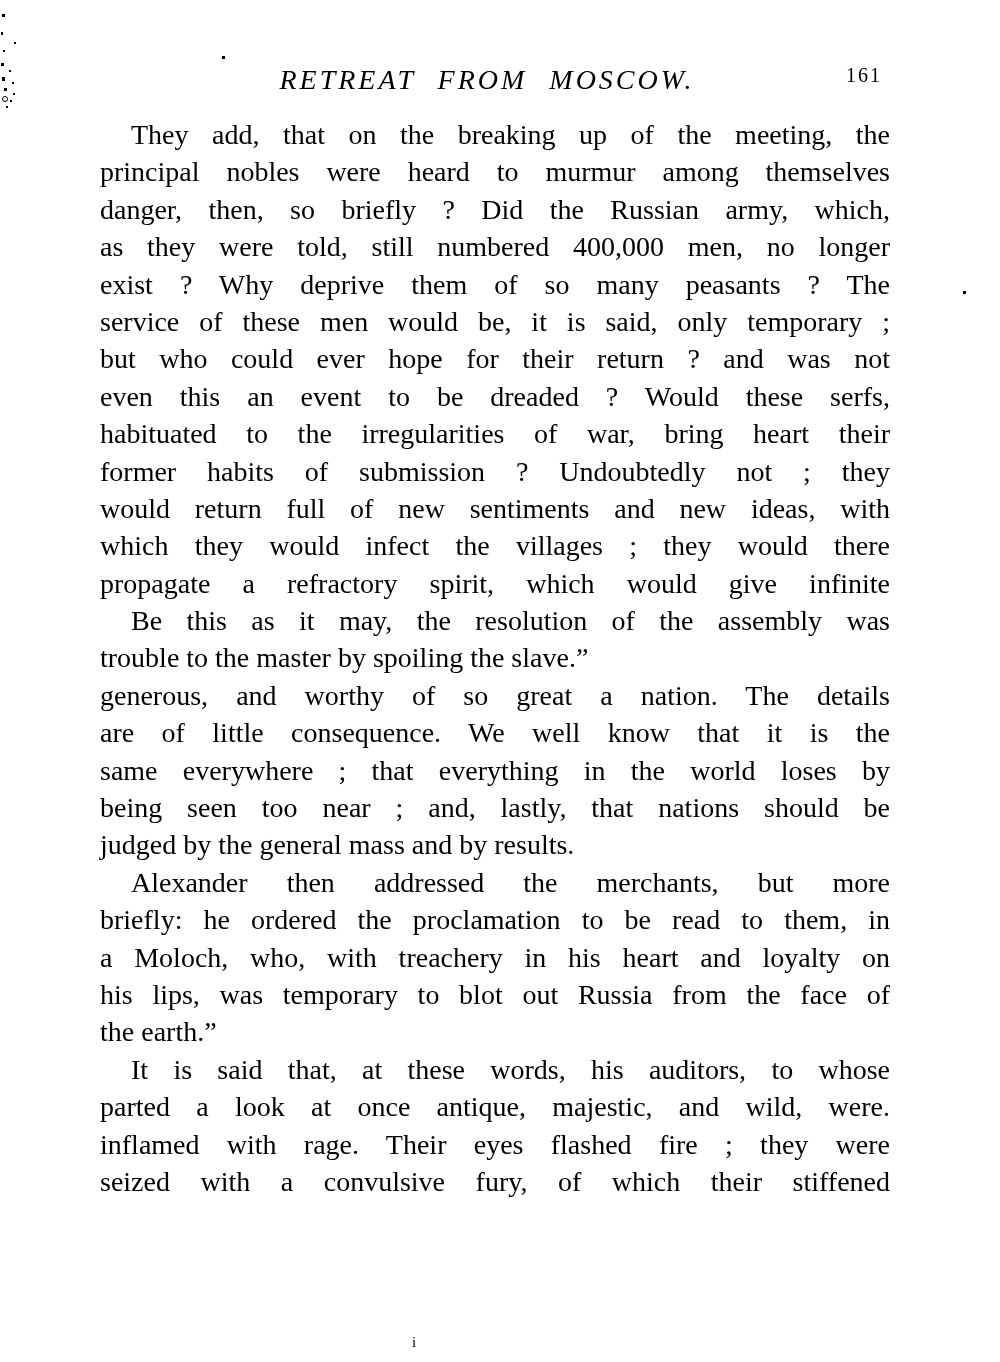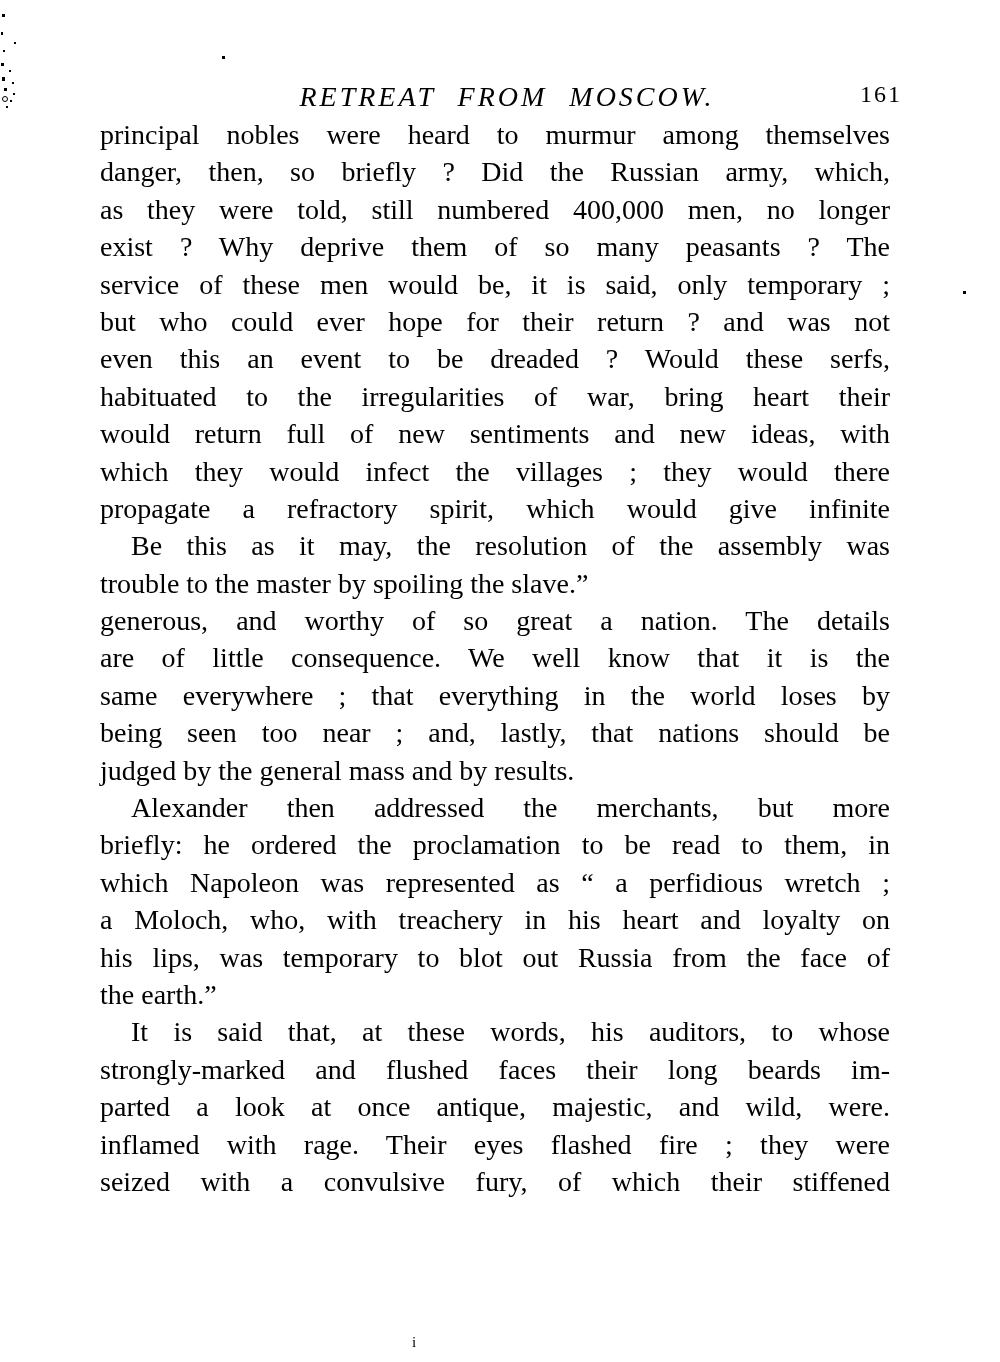--- a/index.html
+++ b/index.html
@@ -8,40 +8,39 @@
     width: 1000px;
     height: 1362px;
     background: #ffffff;
     color: #000000;
     font-family: "Liberation Serif", "DejaVu Serif", serif;
     overflow: hidden;
   }
   .running-head {
     position: absolute;
     top: 64px;
-    left: 112px;
+    left: 92px;
     width: 790px;
     height: 34px;
-    margin-top: 17px;
   }
   .running-title {
     display: block;
     width: 100%;
     text-align: center;
     font-style: italic;
     font-size: 28px;
     letter-spacing: 3px;
     word-spacing: 12px;
     white-space: nowrap;
   }
   .page-number {
     position: absolute;
     right: 0;
     top: 0;
-    font-size: 24px;
+    font-size: 20px;
     letter-spacing: 2px;
     font-variant: small-caps;
   }
   .body-text {
     position: absolute;
     top: 116px;
     left: 100px;
     width: 790px;
     font-size: 28px;
     line-height: 37.4px;
@@ -67,46 +66,46 @@
 <body>
 
 <div class="page">
 
   <div class="running-head">
     <span class="running-title">RETREAT FROM MOSCOW.</span>
     <span class="page-number">161</span>
   </div>
 
   <div class="body-text">
+    <div class="line indent">They add, that on the breaking up of the meeting, the</div>
     <div class="line">principal nobles were heard to murmur among themselves</div>
     <div class="line">danger, then, so briefly ?   Did the Russian army, which,</div>
     <div class="line">as they were told, still numbered 400,000 men, no longer</div>
     <div class="line">exist ?   Why deprive them of so many peasants ?   The</div>
     <div class="line">service of these men would be, it is said, only temporary ;</div>
     <div class="line">but who could ever hope for their return ?  and was not</div>
     <div class="line">even this an event to be dreaded ?   Would these serfs,</div>
     <div class="line">habituated to the irregularities of war, bring heart their</div>
+    <div class="line">former habits of submission ?   Undoubtedly not ;  they</div>
     <div class="line">would return full of new sentiments and new ideas, with</div>
     <div class="line">which they would infect the villages ;  they would there</div>
     <div class="line">propagate a refractory spirit, which would give infinite</div>
     <div class="line indent">Be this as it may, the resolution of the assembly was</div>
     <div class="line par-end">trouble to the master by spoiling the slave.”</div>
     <div class="line">generous, and worthy of so great a nation.  The details</div>
     <div class="line">are of little consequence.  We well know that it is the</div>
     <div class="line">same everywhere ; that everything in the world loses by</div>
     <div class="line">being seen too near ; and, lastly, that nations should be</div>
     <div class="line par-end">judged by the general mass and by results.</div>
     <div class="line indent">Alexander then addressed the merchants, but more</div>
     <div class="line">briefly: he ordered the proclamation to be read to them, in</div>
-    <div class="line">which Napoleon was represented as “ a perfidious wretch ;</div>
     <div class="line">a Moloch, who, with treachery in his heart and loyalty on</div>
     <div class="line">his lips, was temporary to blot out Russia from the face of</div>
     <div class="line par-end">the earth.”</div>
     <div class="line indent">It is said that, at these words, his auditors, to whose</div>
-    <div class="line">strongly-marked and flushed faces their long beards im-</div>
     <div class="line">parted a look at once antique, majestic, and wild, were.</div>
     <div class="line">inflamed with rage.  Their eyes flashed fire ; they were</div>
     <div class="line">seized with a convulsive fury, of which their stiffened</div>
   </div>
 
   <div>
     <div class="speck" style="left:2px;  top:14px;  width:3px; height:3px;"></div>
     <div class="speck" style="left:1px;  top:32px;  width:2px; height:3px;"></div>
     <div class="speck" style="left:3px;  top:50px;  width:2px; height:2px;"></div>
     <div class="speck" style="left:14px; top:42px;  width:2px; height:2px;"></div>

